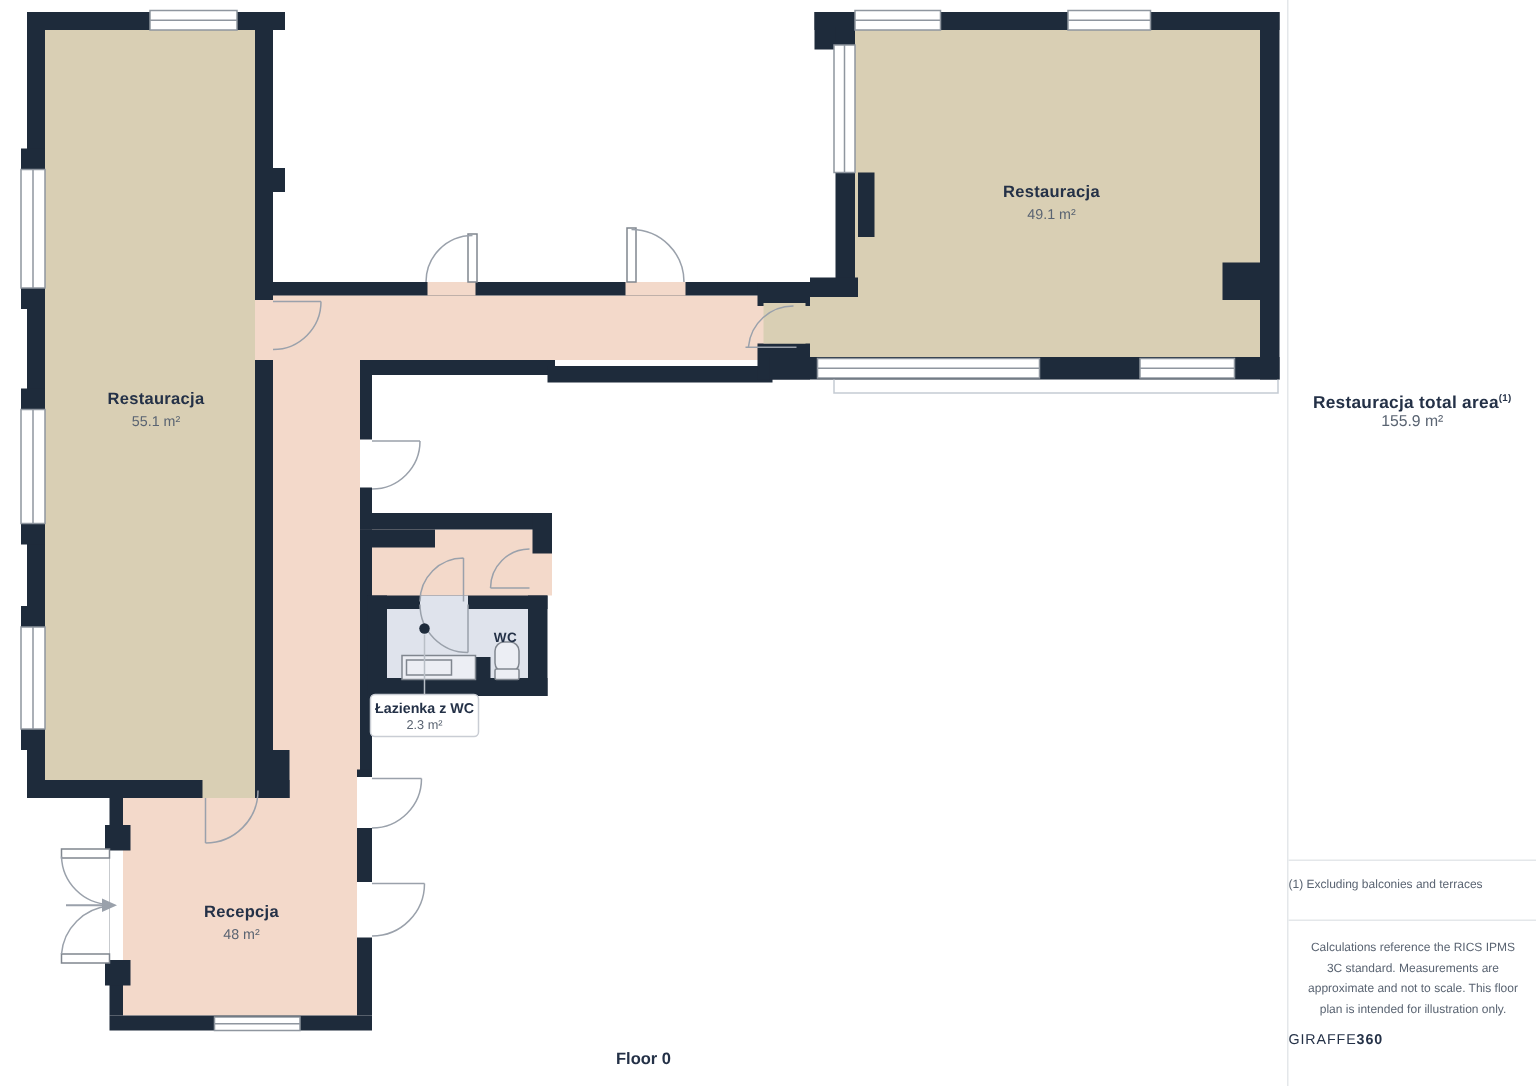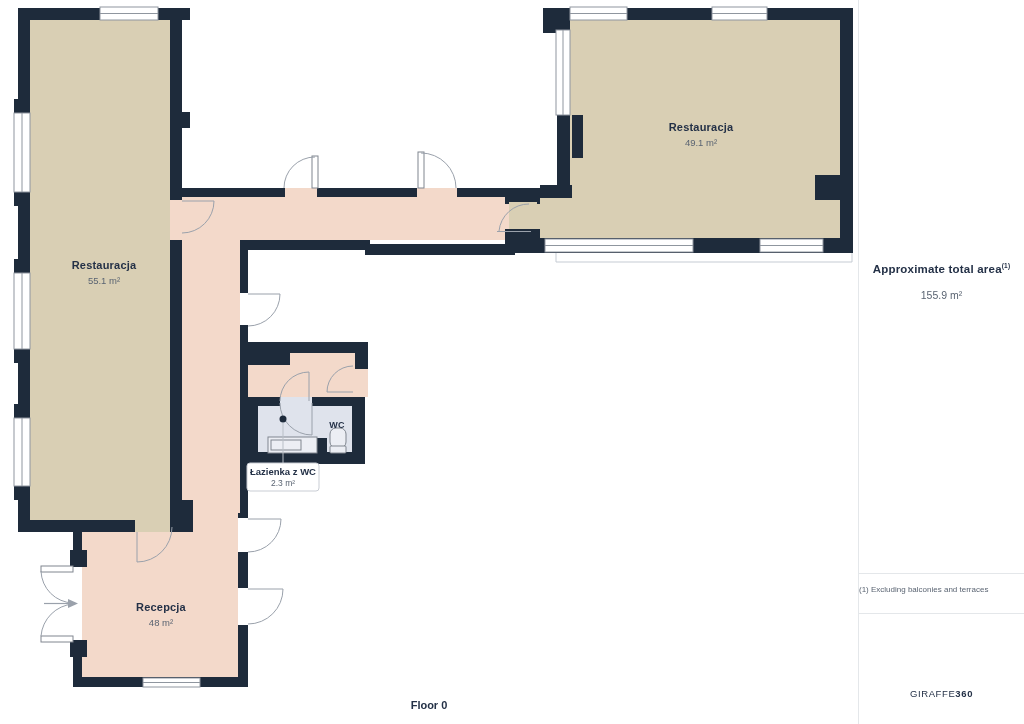--- a/index.html
+++ b/index.html
@@ -4,25 +4,25 @@
 <style>
   html,body{margin:0;padding:0;background:#fff;}
   body{font-family:"Liberation Sans",sans-serif;-webkit-font-smoothing:antialiased;}
   #stage{position:relative;width:1024px;height:724px;background:#fff;overflow:hidden;}
   #plan{position:absolute;left:0;top:0;}
   
   #side-panel{position:absolute;left:858px;top:0;width:166px;height:724px;background:#fff;border-left:1px solid #e4e7ea;box-sizing:border-box;}
   .total-block{position:absolute;top:262px;left:0;width:100%;text-align:center;}
   .total-title{font-size:11.5px;font-weight:bold;color:#243147;letter-spacing:.2px;}
   .total-title sup{font-size:6.5px;font-weight:bold;}
-  .total-value{margin-top:14px;font-size:10.5px;color:#5a6472;}
+  .total-value{margin-top:0;font-size:10.5px;color:#5a6472;}
   .divider{position:absolute;left:0;width:100%;height:1px;background:#e4e7ea;}
   .footnote{position:absolute;top:585px;left:0;width:100%;text-align:left;font-size:8px;color:#5a6472;white-space:nowrap;}
   .disclaimer{position:absolute;top:625px;left:13px;width:140px;text-align:center;font-size:8px;line-height:13.5px;color:#5a6472;}
-  .brand{position:absolute;top:688px;left:0;width:100%;text-align:center;font-size:9.5px;color:#243147;letter-spacing:.6px;}
+  .brand{position:absolute;top:688px;left:0;width:100%;text-align:left;font-size:9.5px;color:#243147;letter-spacing:.6px;}
   .brand .b{font-weight:bold;}
   
   text{font-family:"Liberation Sans",sans-serif;}
   .room-name{font-size:11px;font-weight:bold;letter-spacing:.2px;}
   .room-area{font-size:9.5px;}
   .wc-name{font-size:9px;font-weight:bold;letter-spacing:.3px;}
   .floor-label{font-size:11px;font-weight:bold;}
   .callout-name{font-size:9.5px;font-weight:bold;}
   .callout-area{font-size:8.5px;}
 </style>
@@ -208,22 +208,23 @@
     </g>
     <g fill="#5a6472">
       <text class="room-area" x="104" y="284" text-anchor="middle">55.1 m²</text>
       <text class="room-area" x="701" y="146" text-anchor="middle">49.1 m²</text>
       <text class="room-area" x="161" y="626" text-anchor="middle">48 m²</text>
     </g>
   </svg>
 
   <div id="side-panel">
     <div class="total-block">
-      <div class="total-title"><span>Approximate total area</span><sup>(1)</sup></div>
+      <div class="total-title"><span>Restauracja total area</span><sup>(1)</sup></div>
       <div class="total-value">155.9 m²</div>
     </div>
     <div class="divider" style="top:573px"></div>
     <div class="footnote">(1) Excluding balconies and terraces</div>
     <div class="divider" style="top:613px"></div>
+    <div class="disclaimer">Calculations reference the RICS IPMS 3C standard. Measurements are approximate and not to scale. This floor plan is intended for illustration only.</div>
     <div class="brand"><span>GIRAFFE</span><span class="b">360</span></div>
   </div>
 
 </div>
 
 </body></html>

